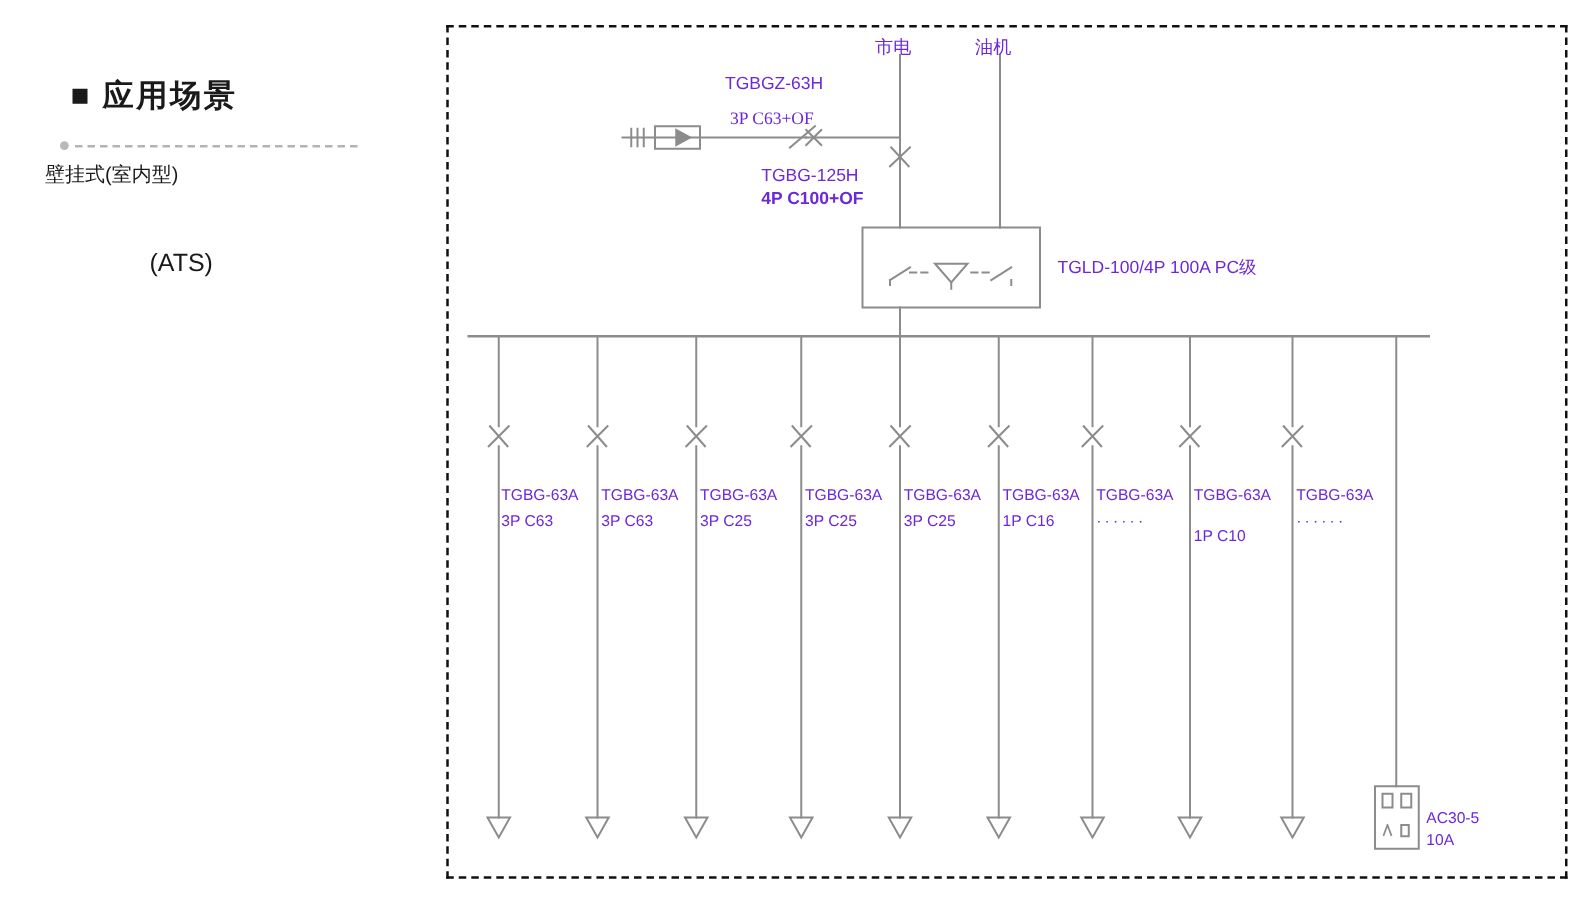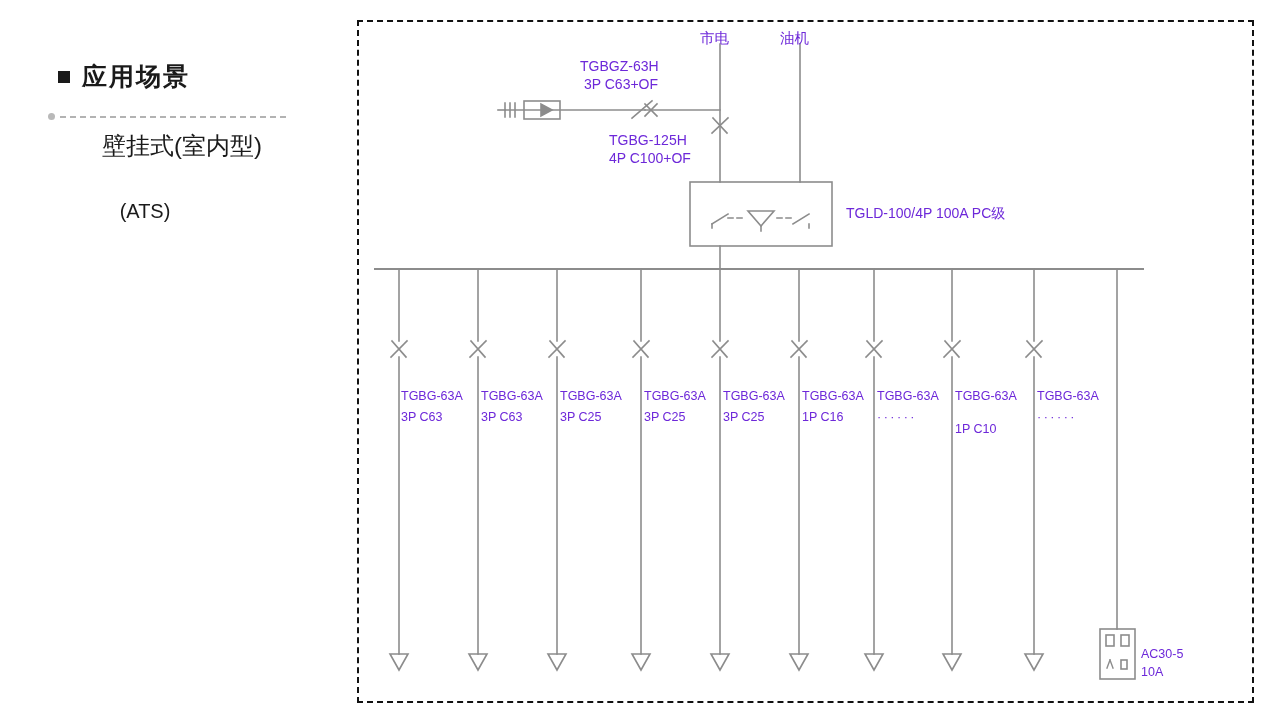--- a/index.html
+++ b/index.html
@@ -49,24 +49,24 @@
     background: #b9b9b9;
   }
   #divider .dashes {
     position: absolute;
     left: 12px; top: 4px;
     width: 226px;
     border-top: 2px dashed #b3b3b3;
   }
   #left-line-1 {
     position: absolute;
-    left: 62px; top: 130px;
+    left: 36px; top: 130px;
     width: 240px;
-    font-size: 24px;
-    text-align: center;
+    font-size: 16px;
+    text-align: left;
     white-space: nowrap;
   }
   #left-line-2 {
     position: absolute;
     left: 50px; top: 165px;
     width: 190px;
     font-size: 20px;
     text-align: center;
     white-space: nowrap;
   }
@@ -223,24 +223,24 @@
     <rect x="1121" y="635" width="8" height="11"></rect>
     <path d="M1110 660 l-3 8 M1110 660 l3 8" stroke-width="1.4"></path>
     <rect x="1121" y="660" width="6" height="9"></rect>
   </g>
 </svg>
 
 <div class="lbl cn" style="left:700px; top:30px;">市电</div>
 <div class="lbl cn" style="left:780px; top:30px;">油机</div>
 
 <div class="lbl big" style="left:580px; top:58px;">TGBGZ-63H</div>
-<div class="lbl big" style="left:584px; top:76px;">3P C63+OF</div>
+<div class="lbl big" style="left:584px; top:88px;font-family:Liberation Serif, serif;">3P C63+OF</div>
 
 <div class="lbl big" style="left:609px; top:132px;">TGBG-125H</div>
-<div class="lbl big" style="left:609px; top:150px;">4P C100+OF</div>
+<div class="lbl big" style="left:609px; top:150px;font-weight:bold;">4P C100+OF</div>
 
 <div class="lbl big" style="left:846px; top:205px;">TGLD-100/4P 100A PC级</div>
 
 <div class="lbl" style="left:401px; top:388px;">TGBG-63A</div>
 <div class="lbl" style="left:401px; top:409px;">3P C63</div>
 
 <div class="lbl" style="left:481px; top:388px;">TGBG-63A</div>
 <div class="lbl" style="left:481px; top:409px;">3P C63</div>
 
 <div class="lbl" style="left:560px; top:388px;">TGBG-63A</div>

